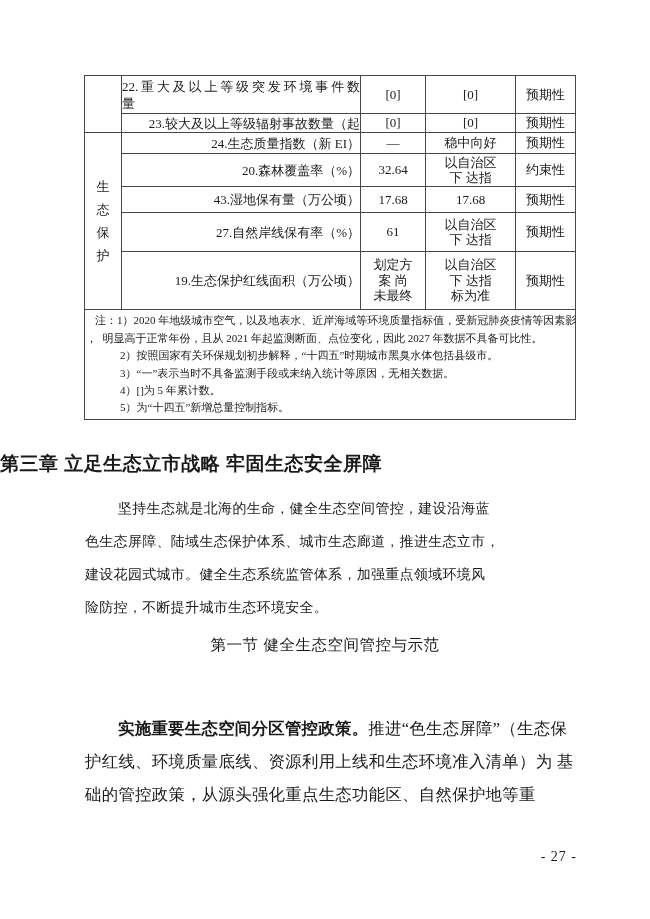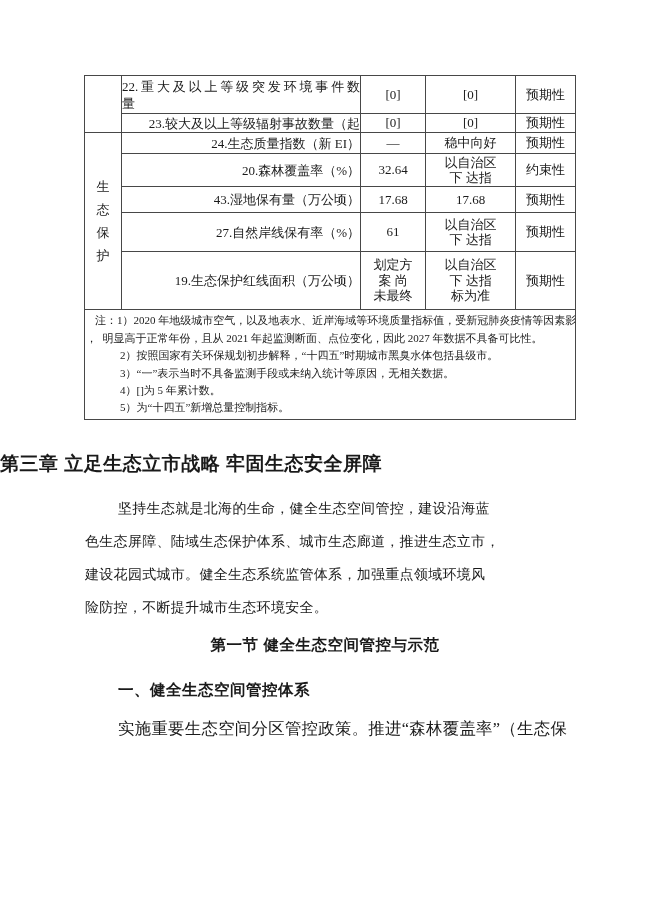--- a/index.html
+++ b/index.html
@@ -35,33 +35,33 @@
     font-weight:bold;font-size:19px;line-height:24px;letter-spacing:0.5px;
   }
   .para1{
     position:absolute;top:492px;left:85px;width:492px;
     font-size:14px;line-height:33px;white-space:pre;text-indent:33px;
     letter-spacing:0.3px;
   }
   .section-title{
     position:absolute;top:633px;left:0;width:650px;text-align:center;
     font-family:"Liberation Sans","DejaVu Sans",sans-serif;
-    font-weight:bold;font-size:15.5px;line-height:24px;letter-spacing:0.5px;
+    font-weight:normal;font-size:15.5px;line-height:24px;letter-spacing:0.5px;
   }
   .subheading{
     position:absolute;top:678px;left:118px;
     font-family:"Liberation Sans","DejaVu Sans",sans-serif;
     font-weight:bold;font-size:15.5px;line-height:24px;letter-spacing:0.5px;
   }
   .para2{
     position:absolute;top:712px;left:85px;width:492px;
     font-size:16.4px;line-height:33px;letter-spacing:0.3px;
   }
   .para2 .line1{text-indent:33px;white-space:pre;}
-  .para2 .line1 b{font-weight:normal;}
+  .para2 .line1 b{font-weight:bold;}
   .para2 .rest{white-space:pre;}
   .page-num{
     position:absolute;top:849px;left:0;width:577px;text-align:right;
     font-size:14px;letter-spacing:1px;
   }
 </style>
 </head>
 <body>
 
 <div id="page">
@@ -144,20 +144,22 @@
 
   <div class="chapter-title">第三章 立足生态立市战略 牢固生态安全屏障</div>
 
   <div class="para1">坚持生态就是北海的生命，健全生态空间管控，建设沿海蓝
 色生态屏障、陆域生态保护体系、城市生态廊道，推进生态立市，
 建设花园式城市。健全生态系统监管体系，加强重点领域环境风
 险防控，不断提升城市生态环境安全。</div>
 
   <div class="section-title">第一节 健全生态空间管控与示范</div>
 
-  <div class="subheading">一、健全生态空间管控体系</div>
 
   <div class="para2">
-    <div class="line1"><b>实施重要生态空间分区管控政策。</b><span>推进“森林覆盖率”（生态保</span></div>
+    <div class="line1"><b>实施重要生态空间分区管控政策。</b><span>推进“色生态屏障”（生态保</span></div>
+    <div class="rest">护红线、环境质量底线、资源利用上线和生态环境准入清单）为 基
+础的管控政策，从源头强化重点生态功能区、自然保护地等重</div>
   </div>
 
+  <div class="page-num">- 27 -</div>
 
 </div>
 
 </body></html>

